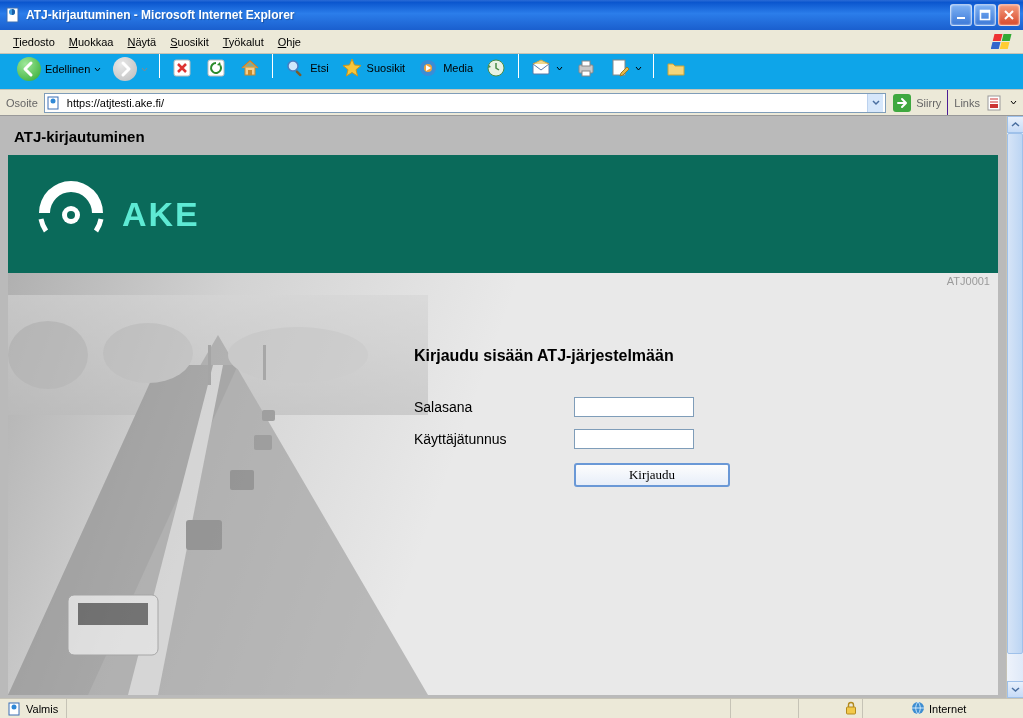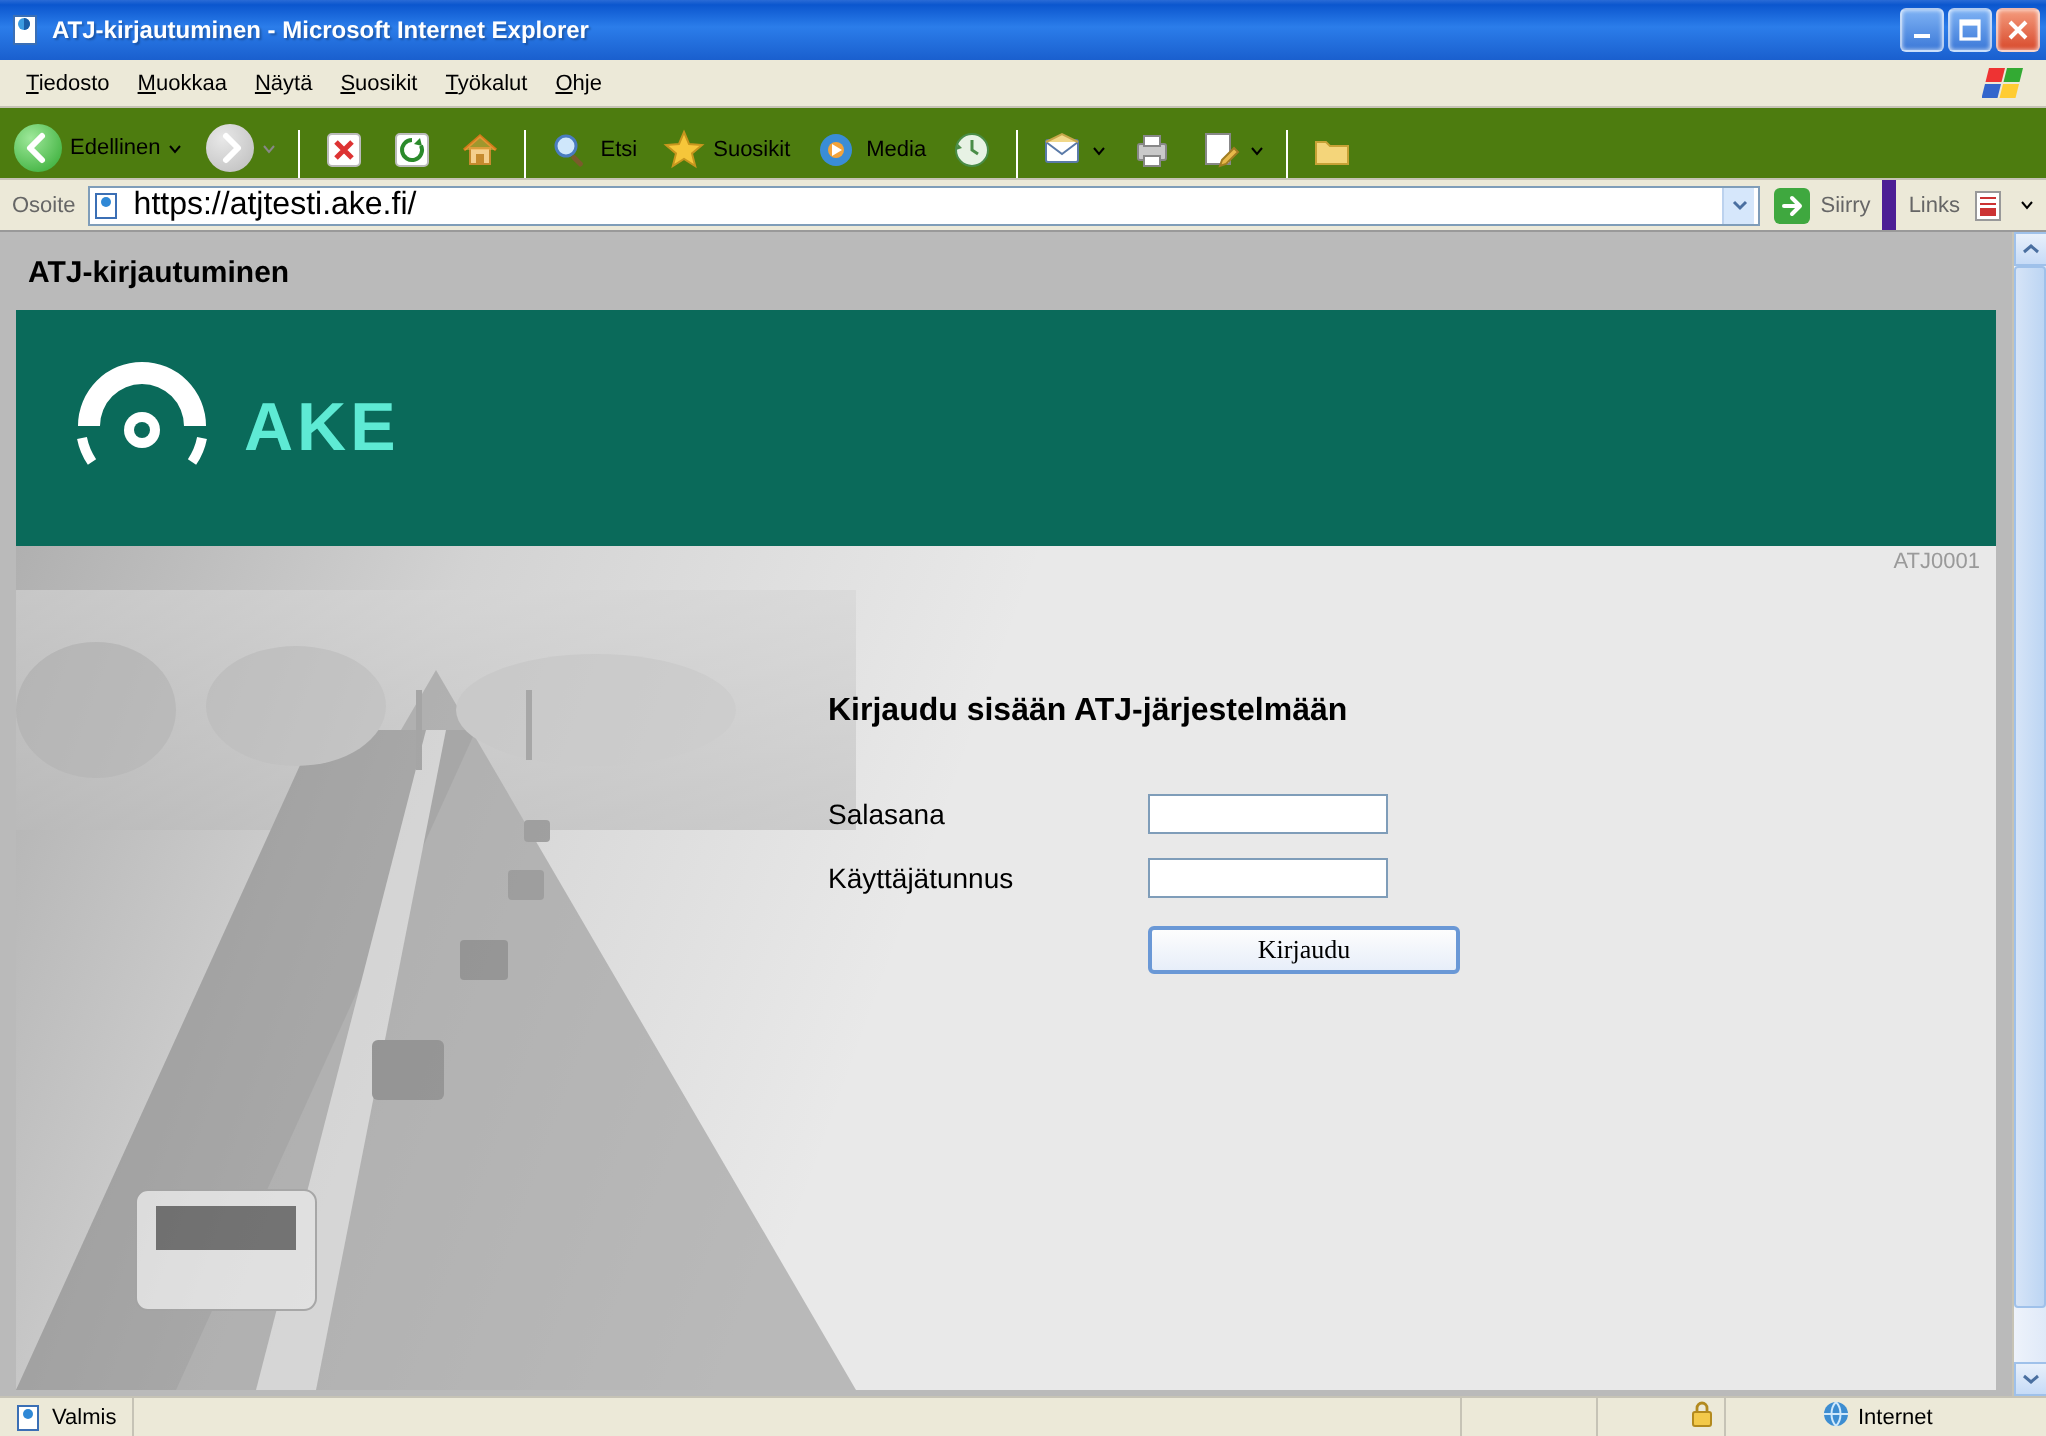--- a/index.html
+++ b/index.html
@@ -16,39 +16,39 @@
   .winbtn.close { background:linear-gradient(to bottom,#f49b7d,#d84a2c); }
   .winbtn svg { width:12px; height:12px; }
 
   
   .menubar { height:24px; background:#ece9d8; display:flex; align-items:center; padding:0 6px; border-bottom:1px solid #c6c3b6; position:relative; }
   .menubar .menuitem { padding:2px 7px; cursor:default; }
   .menubar .menuitem u { text-decoration:underline; }
   .menubar .flag { position:absolute; right:4px; top:2px; width:28px; height:20px; }
 
   
-  .toolbar { height:36px; background:#4d7c0f; display:flex; align-items:flex-end; padding:0 2px; gap:2px; border-bottom:1px solid #c6c3b6; }
+  .toolbar { height:36px; background:#0ea5e9; display:flex; align-items:flex-start; padding:0 12px; gap:2px; border-bottom:1px solid #c6c3b6; }
   .tb-sep { width:1px; height:24px; background:#b9b6a7; margin:0 4px; border-right:1px solid #fff; }
   .tb-btn { display:flex; align-items:center; gap:4px; padding:2px 4px; border:1px solid transparent; border-radius:3px; cursor:default; }
   .tb-btn .lbl { font-size:11px; }
   .tb-ico { width:24px; height:24px; display:flex; align-items:center; justify-content:center; }
   .tb-ico.small { width:22px; height:22px; }
   .tb-caret { width:7px; height:7px; }
   .circle { border-radius:50%; }
 
   
   .addressbar { height:26px; background:#ece9d8; display:flex; align-items:center; padding:0 6px; gap:6px; border-bottom:1px solid #999; }
   .addressbar .lbl { color:#666; }
   .addressbar .urlbox { flex:1; height:20px; background:#fff; border:1px solid #7f9db9; display:flex; align-items:center; padding:0 2px; gap:4px; }
   .addressbar .urlbox .favicon { width:14px; height:14px; flex:0 0 auto; }
-  .addressbar input { flex:1; border:none; outline:none; font-size:16px; height:16px; }
+  .addressbar input { flex:1; border:none; outline:none; font-size:11px; height:16px; }
   .addressbar .dropdown-btn { width:16px; height:18px; background:#d6e7fb; border-left:1px solid #bcd2ee; display:flex; align-items:center; justify-content:center; cursor:default; }
   .go-btn { display:flex; align-items:center; gap:4px; cursor:default; }
   .go-btn .ico { width:20px;height:20px; }
-  .links-sec { display:flex; align-items:center; gap:6px; padding-left:6px; border-left:7px solid #4c1d95; height:100%; }
+  .links-sec { display:flex; align-items:center; gap:6px; padding-left:6px; border-left:1px solid #4c1d95; height:100%; }
   .links-lbl { color:#666; }
   .pdf-ico { width:18px; height:18px; }
 
   
   .viewport { position:absolute; top:116px; left:0; right:0; bottom:20px; background:#ece9d8; }
   .scrollbar-v { position:absolute; right:0; top:0; bottom:0; width:17px; background:#ece9d8; border-left:1px solid #c6c3b6; }
   .scrollbar-v .sb-btn { position:absolute; left:0; width:17px; height:17px; background:linear-gradient(to bottom,#e8f0fb,#c6dbf7); border:1px solid #9fc1ea; display:flex; align-items:center;justify-content:center; }
   .scrollbar-v .sb-btn.up { top:0; }
   .scrollbar-v .sb-btn.down { bottom:0; }
   .scrollbar-v .track { position:absolute; top:17px; bottom:17px; left:0; right:0; background:linear-gradient(to right,#eef3fb,#dfe9f8); }

